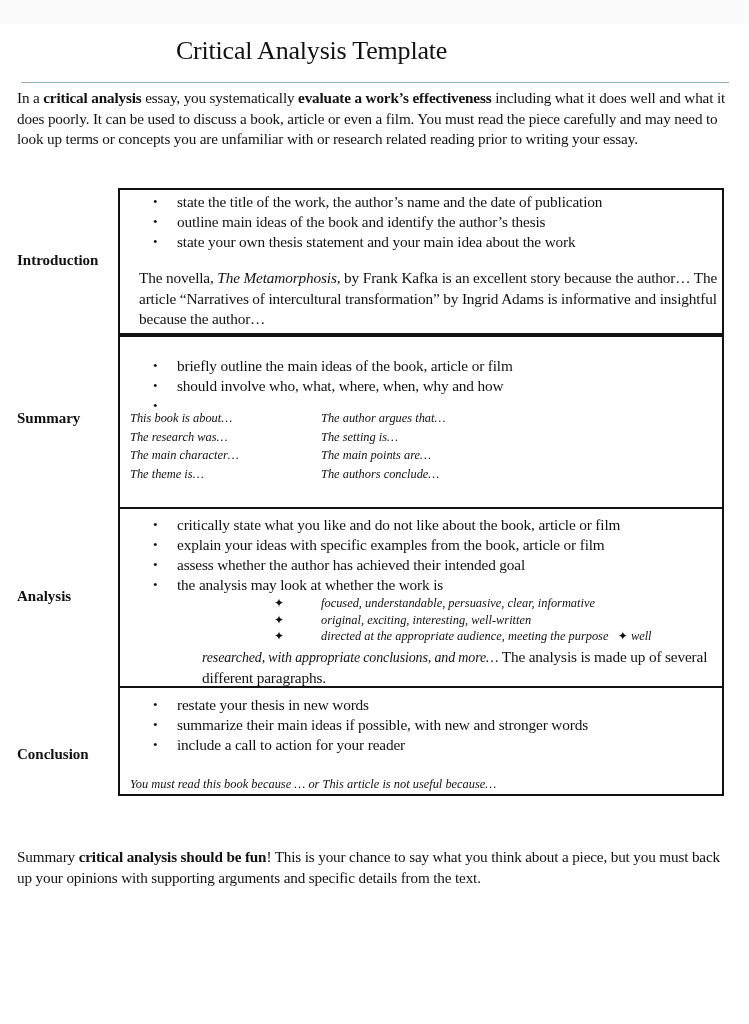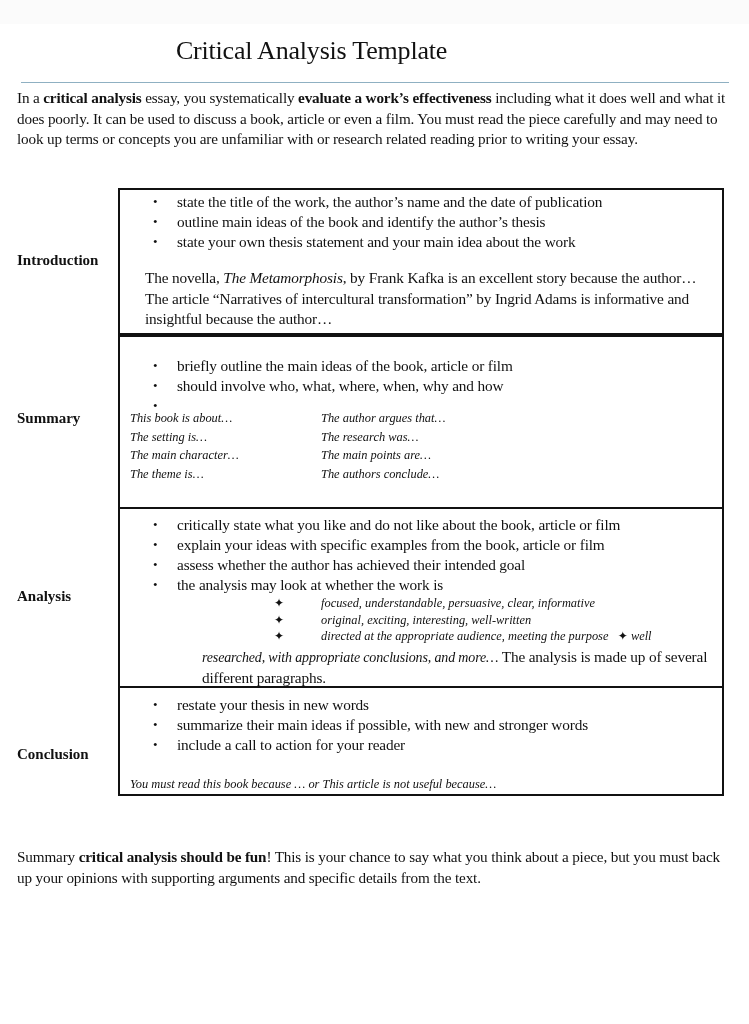--- a/index.html
+++ b/index.html
@@ -24,21 +24,21 @@
       position: absolute; left: 118px; width: 606px; border: 2px solid #111;
       box-sizing: border-box;
     }
     .bullets { margin: 0; padding: 0; list-style: none; }
     .bullets li {
       position: relative; padding-left: 57px; font-size: 15.3px; line-height: 20px; letter-spacing: -0.15px;
     }
     .bullets li .dot {
       position: absolute; left: 33px; top: 0; font-size: 13px;
     }
-    .example { font-size: 15.3px; line-height: 20.5px; padding-left: 25px; letter-spacing: -0.15px; }
+    .example { font-size: 15.3px; line-height: 20.5px; padding-left: 19px; letter-spacing: -0.15px; }
     .italic-small { font-style: italic; font-size: 12.4px; line-height: 18.7px; }
     .grid2 { display: grid; grid-template-columns: 191px 200px; padding-left: 10px; }
     .sub { position: relative; font-style: italic; font-size: 12.4px; line-height: 16.5px; }
     .sub .star { position: absolute; left: 154px; font-style: normal; font-size: 12px; }
     .sub .txt { position: absolute; left: 201px; }
     .closing {
       position: absolute; left: 17px; top: 846px; width: 720px;
       font-size: 15.2px; line-height: 21px; letter-spacing: -0.15px;
     }
   </style>
@@ -69,22 +69,22 @@
 <div class="section-label" style="top:408px;">Summary</div>
 <div class="box" style="top:335px;height:174px;padding-top:19px;">
   <ul class="bullets">
     <li><span class="dot">•</span><span>briefly outline the main ideas of the book, article or film</span></li>
     <li><span class="dot">•</span><span>should involve who, what, where, when, why and how</span></li>
     <li><span class="dot">•</span></li>
   </ul>
   <div class="grid2 italic-small" style="margin-top:13px;">
     <span>This book is about…</span>
     <span>The author argues that…</span>
+    <span>The research was…</span>
     <span>The setting is…</span>
-    <span>The research was…</span>
     <span>The main character…</span>
     <span>The main points are…</span>
     <span>The theme is…</span>
     <span>The authors conclude…</span>
   </div>
 </div>
 
 <div class="section-label" style="top:586px;">Analysis</div>
 <div class="box" style="top:507px;height:181px;border-top:2px solid #111;padding-top:6px;">
   <ul class="bullets">

